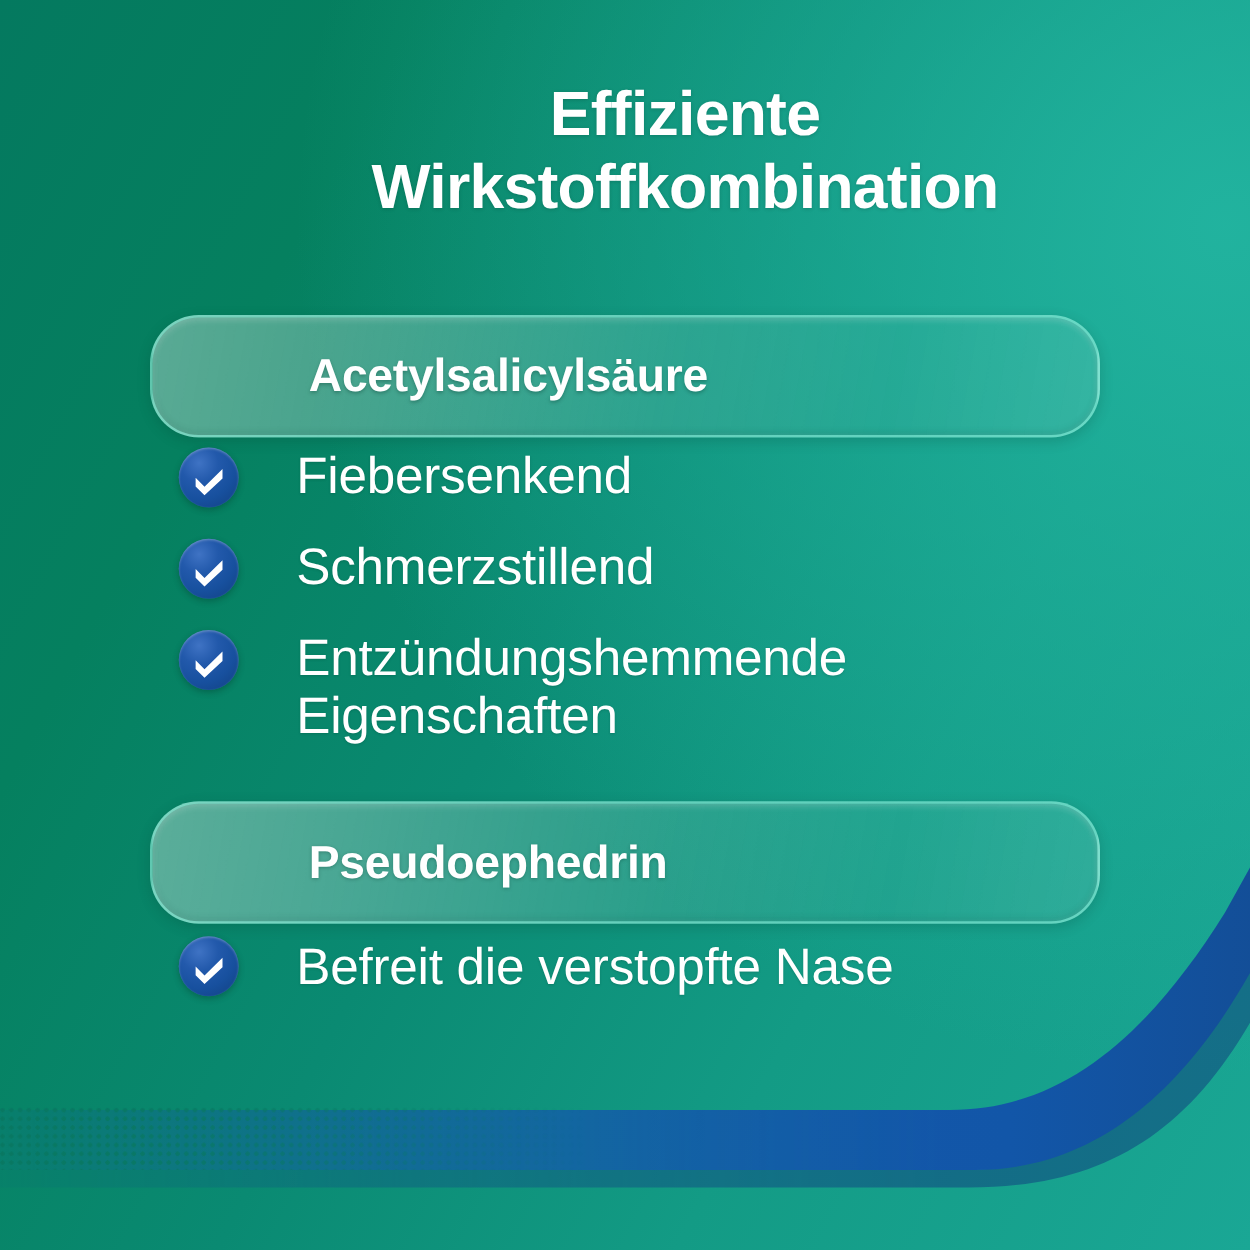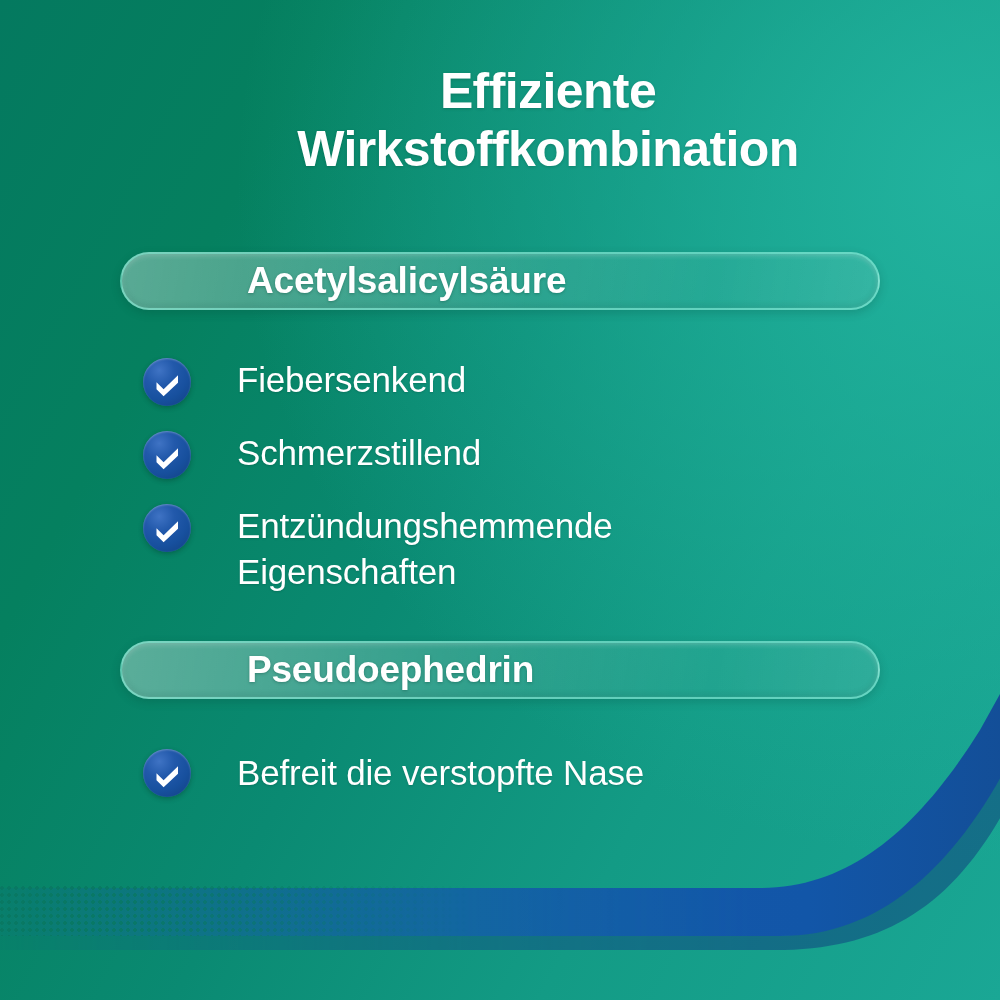--- a/index.html
+++ b/index.html
@@ -60,21 +60,21 @@
     text-shadow:0 1px 3px rgba(0,40,30,0.22);
     margin-left:48px;
   }
   #title .tline { display:block; white-space:nowrap; }
 
   
   .pill {
     position:absolute;
     left:120px;
     width:760px;
-    height:58px;
+    height:98px;
     border-radius:39px;
     background:
       linear-gradient(100deg,
         rgba(255,255,255,0.34) 0%,
         rgba(255,255,255,0.26) 22%,
         rgba(255,255,255,0.11) 55%,
         rgba(255,255,255,0.05) 78%,
         rgba(255,255,255,0.10) 100%);
     border:2px solid rgba(150,245,226,0.55);
     box-shadow:
@@ -114,21 +114,21 @@
     background:
       radial-gradient(circle at 34% 26%, #3f73c4 0%, #2259ab 32%, #17509e 62%, #113f80 100%);
     box-shadow:
       0 2px 5px rgba(0,40,32,0.32),
       inset 0 1px 2px rgba(255,255,255,0.30);
   }
   .check-icon svg { position:absolute; left:0; top:0; }
   .check-text {
     margin-left:46px;
     color:#ffffff;
-    font-size:35px;
+    font-size:41px;
     line-height:46px;
     font-weight:400;
     letter-spacing:-0.2px;
     text-shadow:0 1px 2px rgba(0,45,35,0.20);
   }
   .check-text .tline { display:block; white-space:nowrap; }
 
   #check-0 { top:357px; }
   #check-1 { top:430px; }
   #check-2 { top:503px; }

